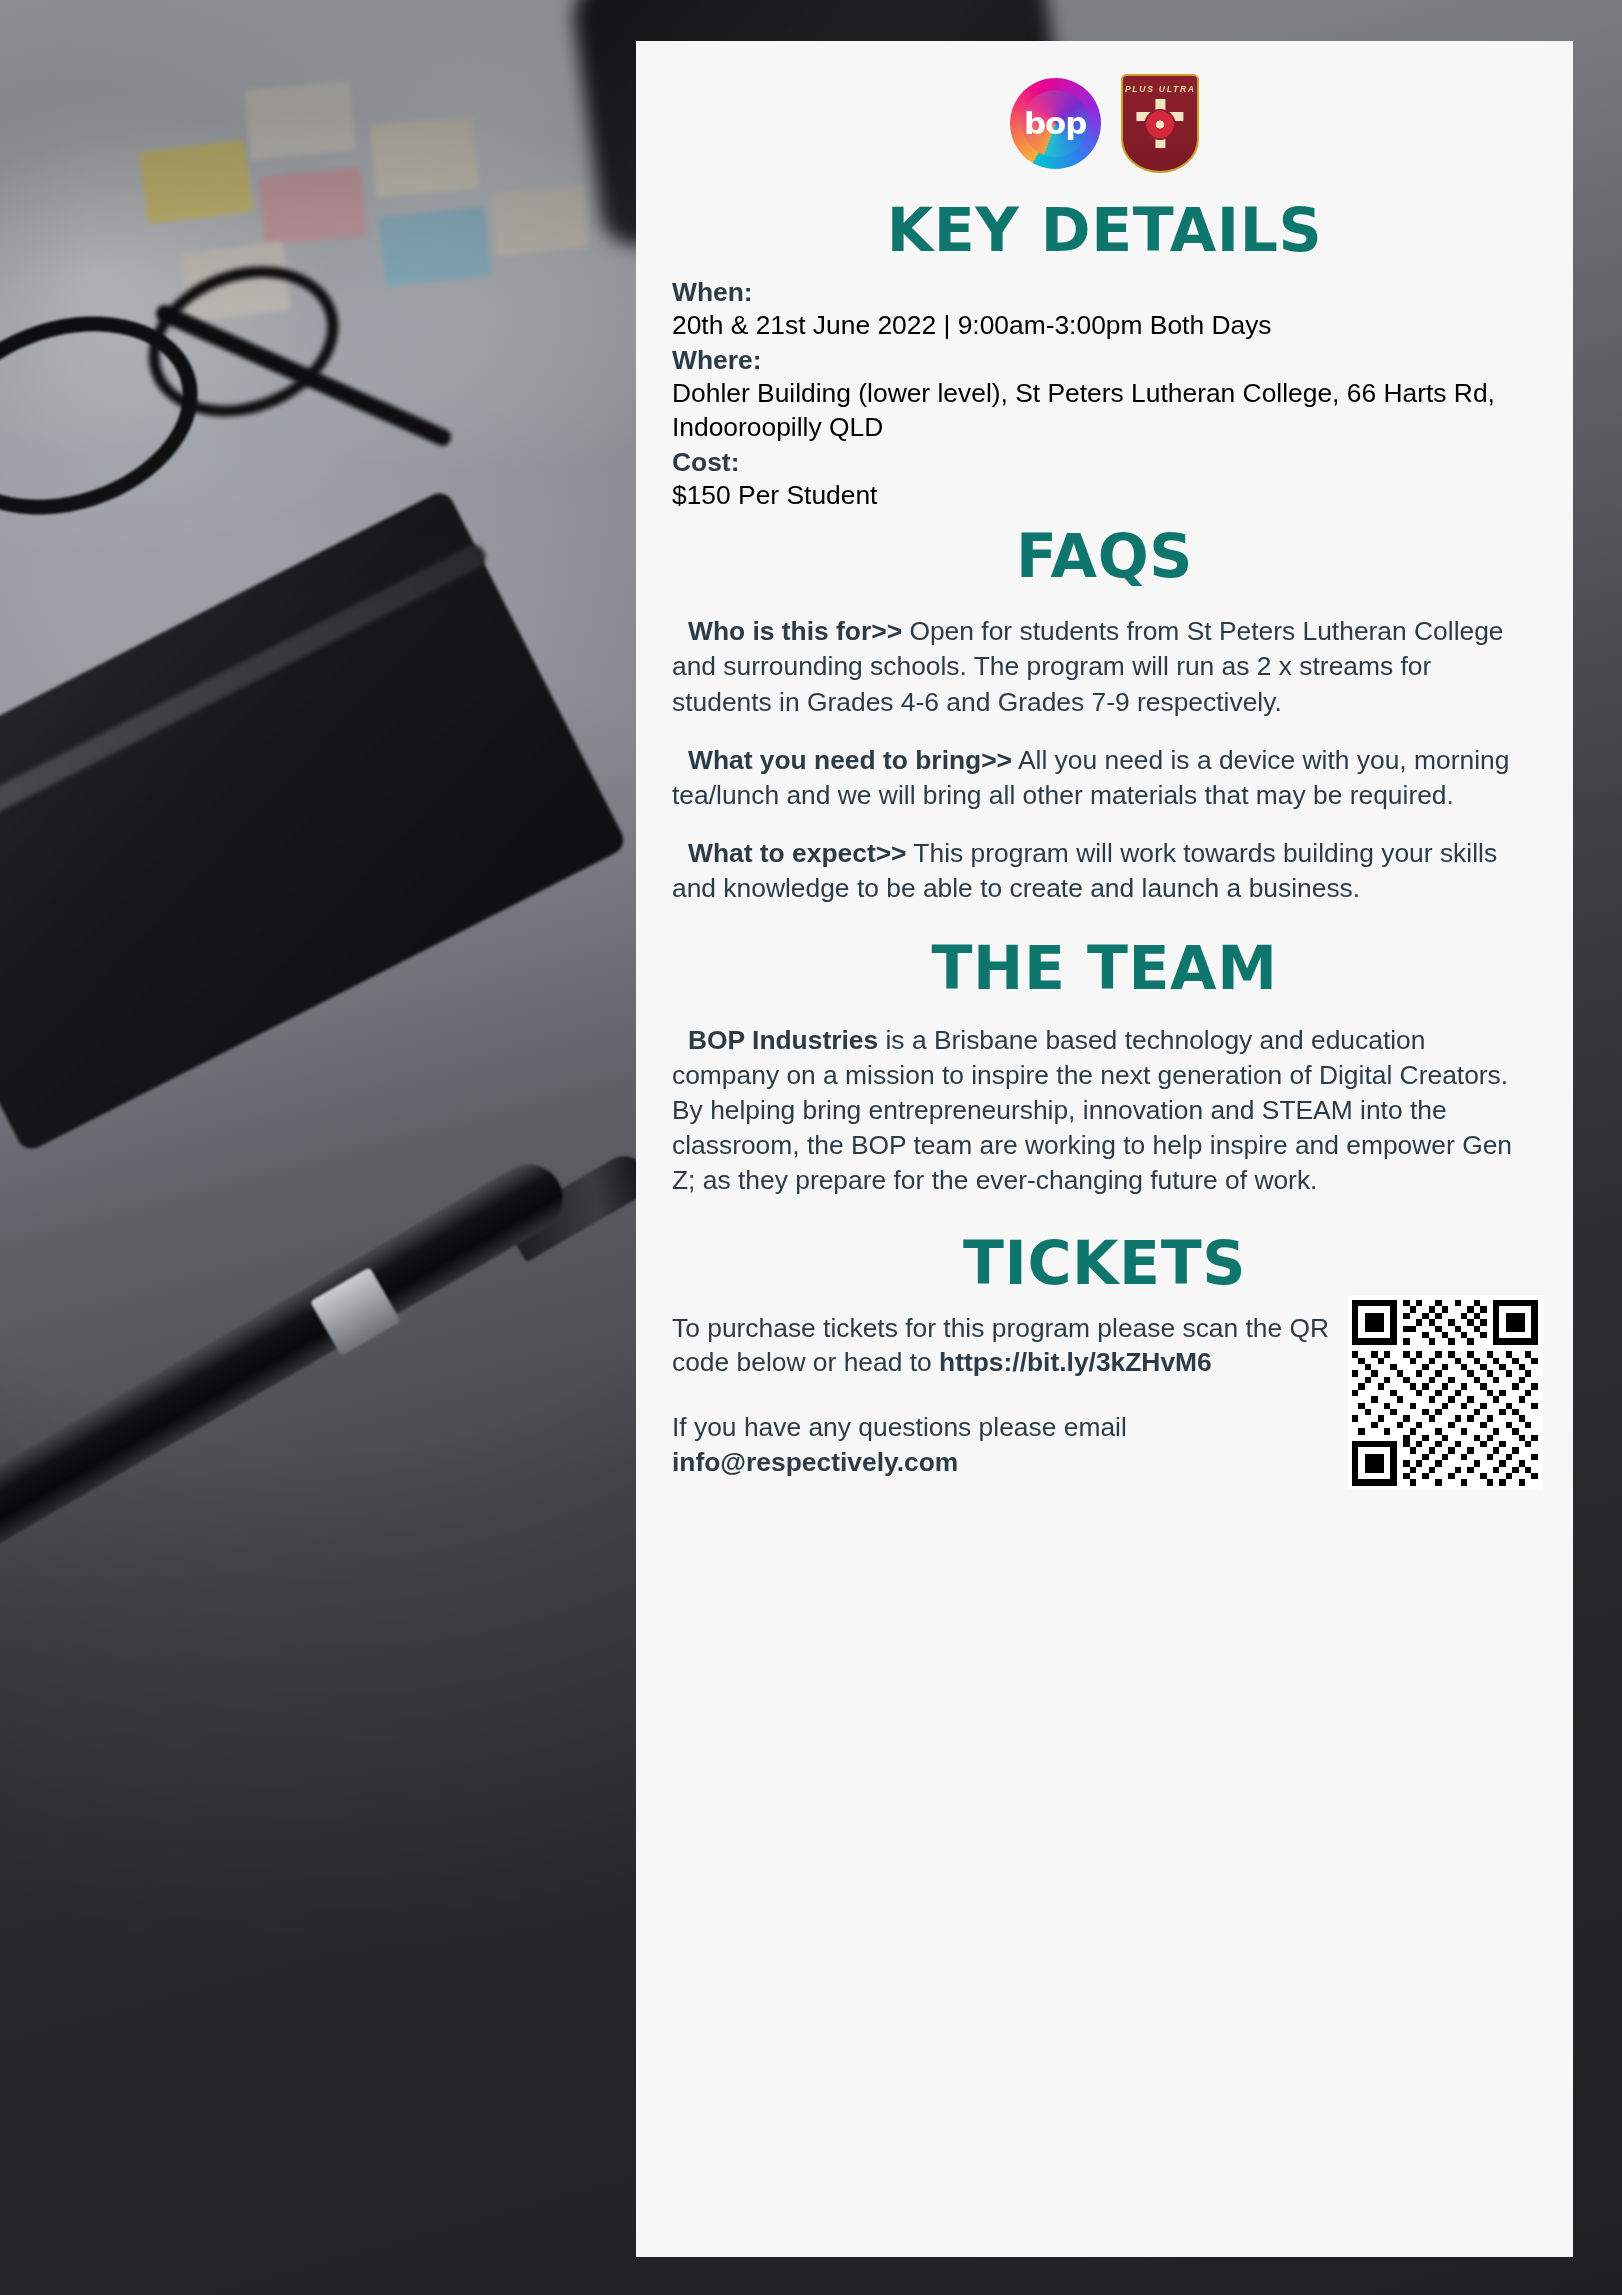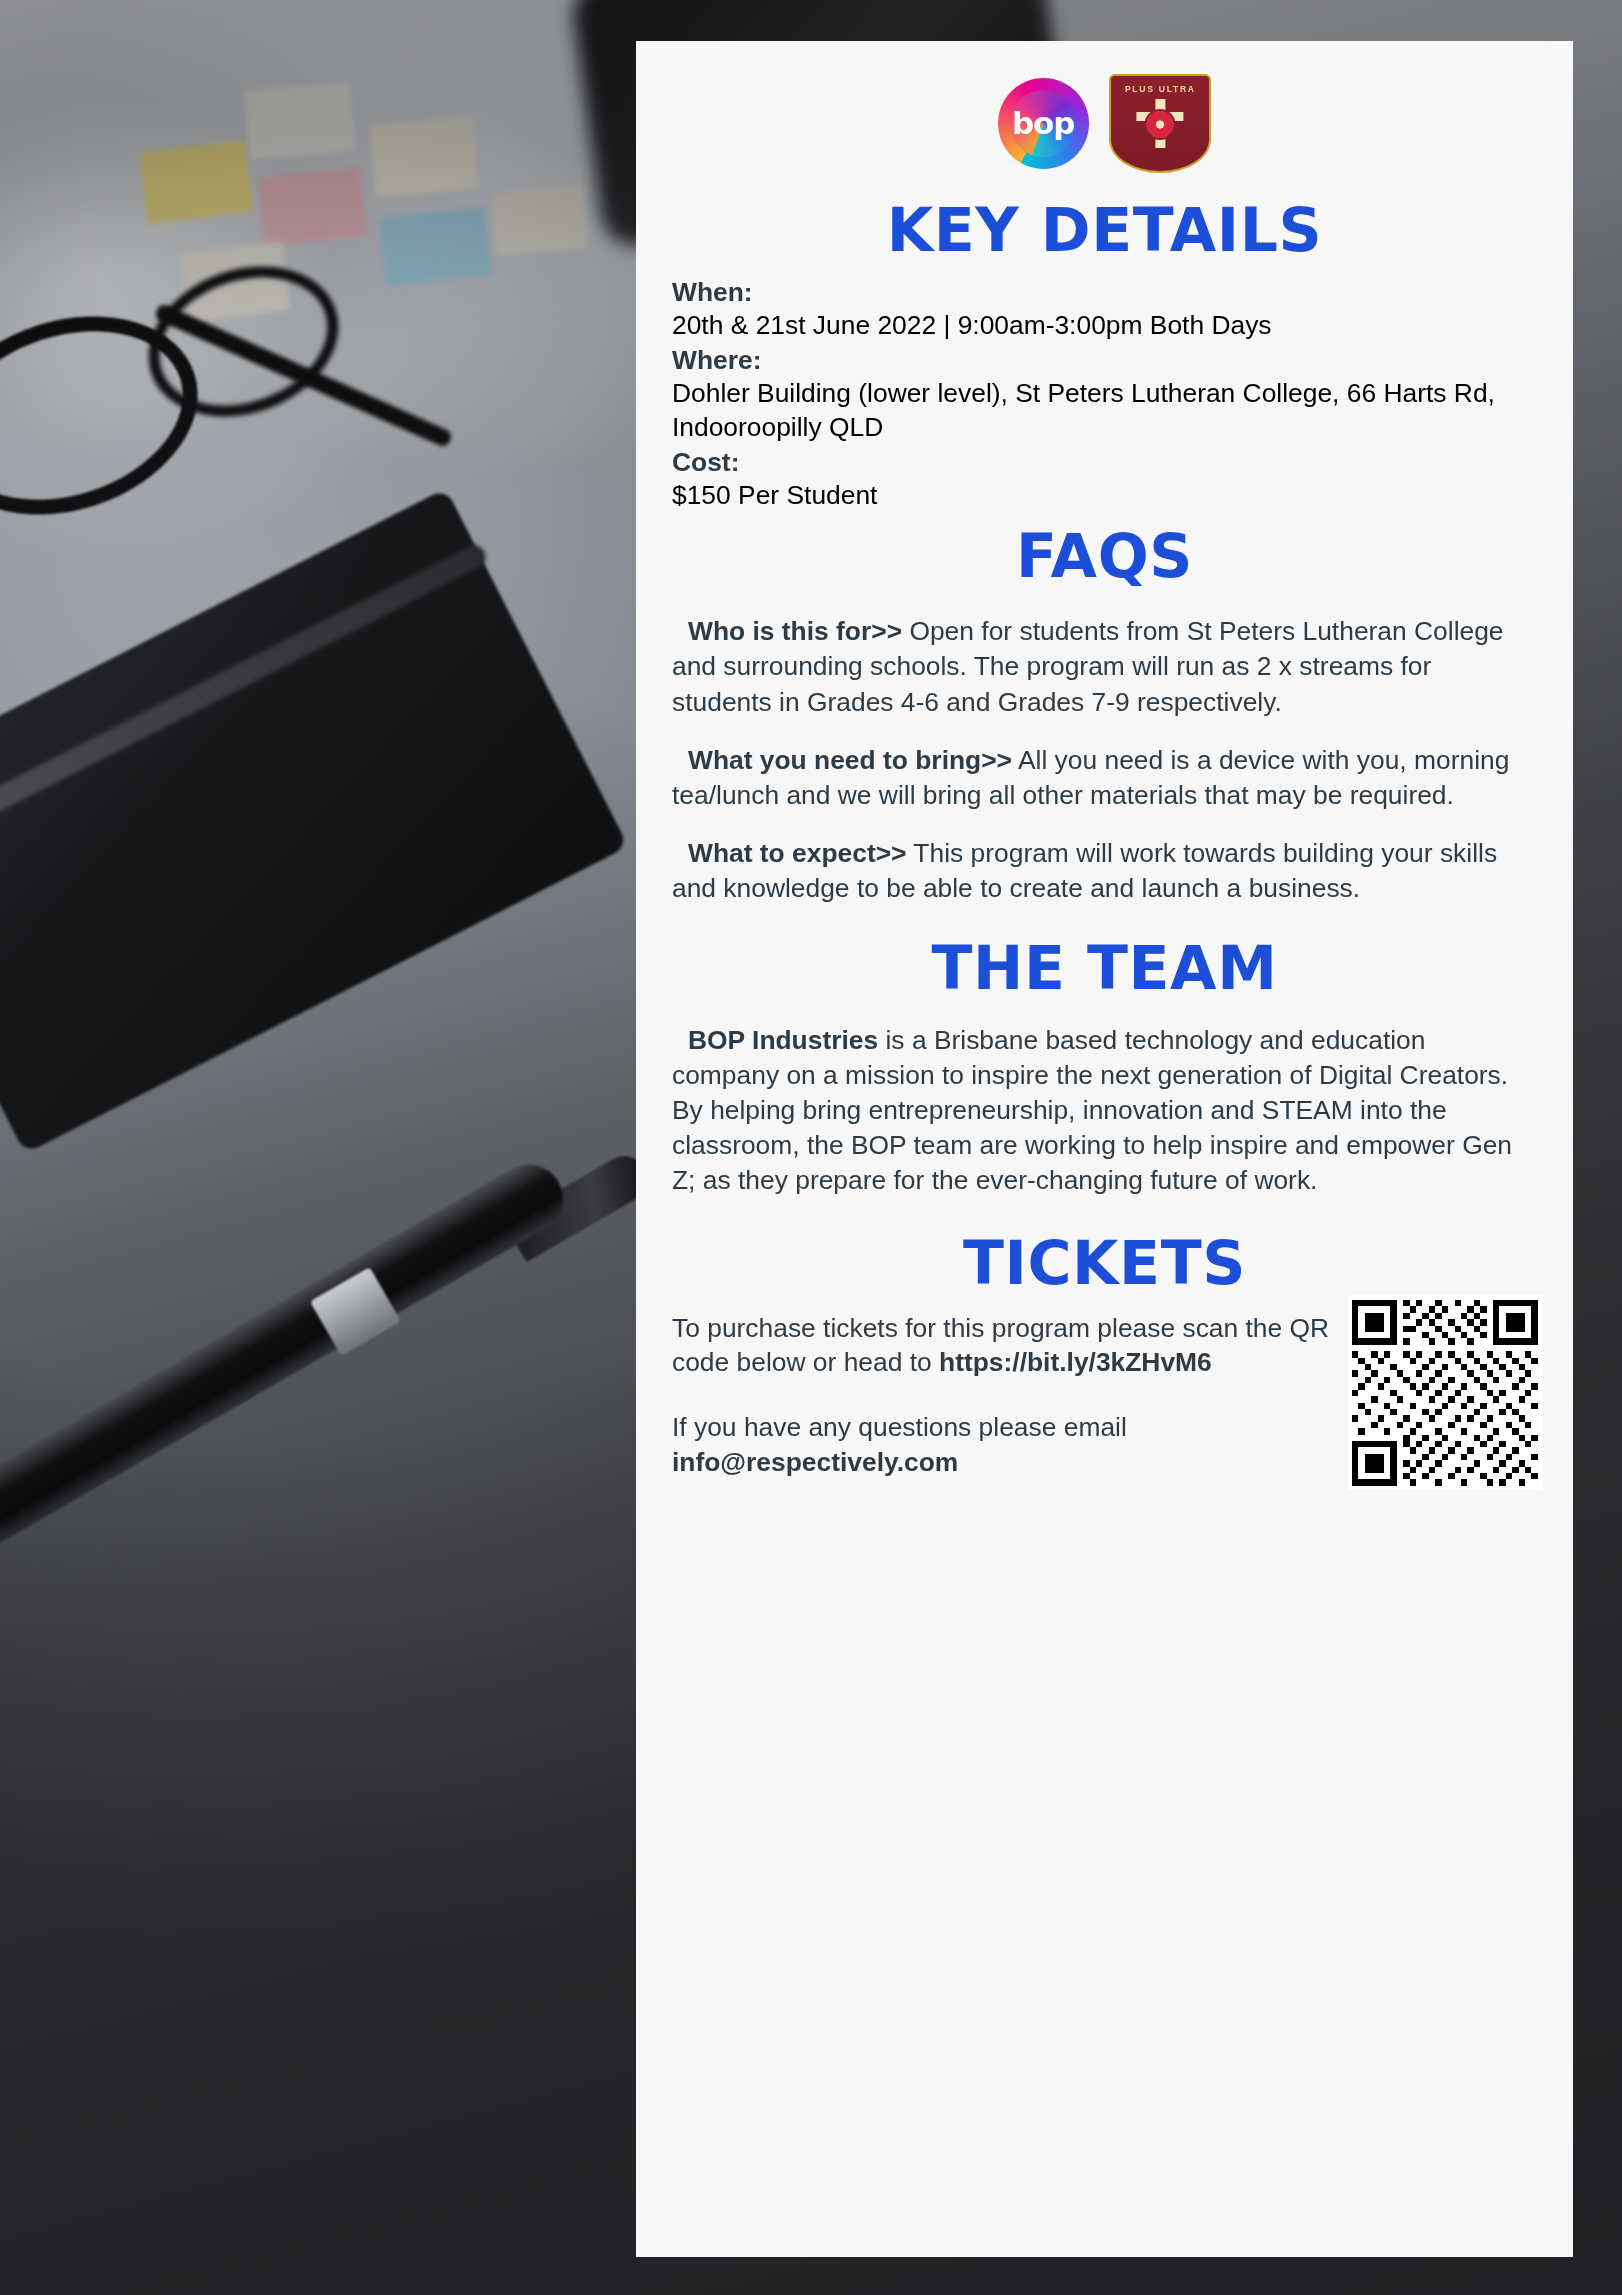--- a/index.html
+++ b/index.html
@@ -111,46 +111,46 @@
   }
   .bop-logo .inner {
     width: 67px; height: 67px; border-radius: 50%;
     background: conic-gradient(from 200deg, #f2a03c, #e8338c 30%, #7a2bd0 58%, #2f7fe8 80%, #21c3cf 100%);
     display: flex; align-items: center; justify-content: center;
     color: #fff; font-size: 31px; font-weight: 700; letter-spacing: -1.1px; line-height: 1;
     font-family: "DejaVu Sans", sans-serif;
     text-align: center;
   }
   .crest {
-    width: 102px; height: 99px;
+    width: 78px; height: 99px;
     background: linear-gradient(180deg, #8d1f2c 0%, #7c1b27 100%);
     border: 2.3px solid #c9a227;
     border-radius: 5.7px 5.7px 50% 50% / 5.7px 5.7px 34% 34%;
     position: relative;
-    display: flex; align-items: center; justify-content: center;
+    display: flex; align-items: center; justify-content: center; font-style: italic;
   }
   .crest .ribbon {
     position: absolute; top: 8px; left: 0; right: 0; text-align: center;
     color: #f0dca0; font-size: 8.6px; letter-spacing: 1.7px; font-weight: 700;
   }
   .crest .cross {
     position: absolute; top: 23px; left: 50%; transform: translateX(-50%);
     width: 9.2px; height: 49px; background: #f2e5c0;
   }
   .crest .cross::after {
     content: ""; position: absolute; top: 12.6px; left: -19px; width: 47px; height: 9.2px; background: #f2e5c0;
   }
   .crest .rose {
     position: absolute; top: 33px; left: 50%; transform: translateX(-50%);
     width: 31px; height: 31px; border-radius: 50%;
     background: radial-gradient(circle at 50% 50%, #f2e5c0 0 18%, #d6283c 19% 62%, #8d1f2c 63% 100%);
   }
 
   h1.section {
-    color: #1d4ed8;
+    color: #0f766e;
     font-family: "DejaVu Sans", sans-serif;
     font-weight: 700;
     letter-spacing: 0.6px;
     text-align: center;
     line-height: 1.05;
   }
   .h-key { font-size: 60px; margin-top: 26.4px; margin-bottom: 15px; }
   .h-faqs { font-size: 60px; margin-top: 12.6px; margin-bottom: 26.4px; }
   .h-team { font-size: 60px; margin-top: 31px; margin-bottom: 23px; }
   .h-tickets { font-size: 60px; margin-top: 33px; margin-bottom: 16px; }

